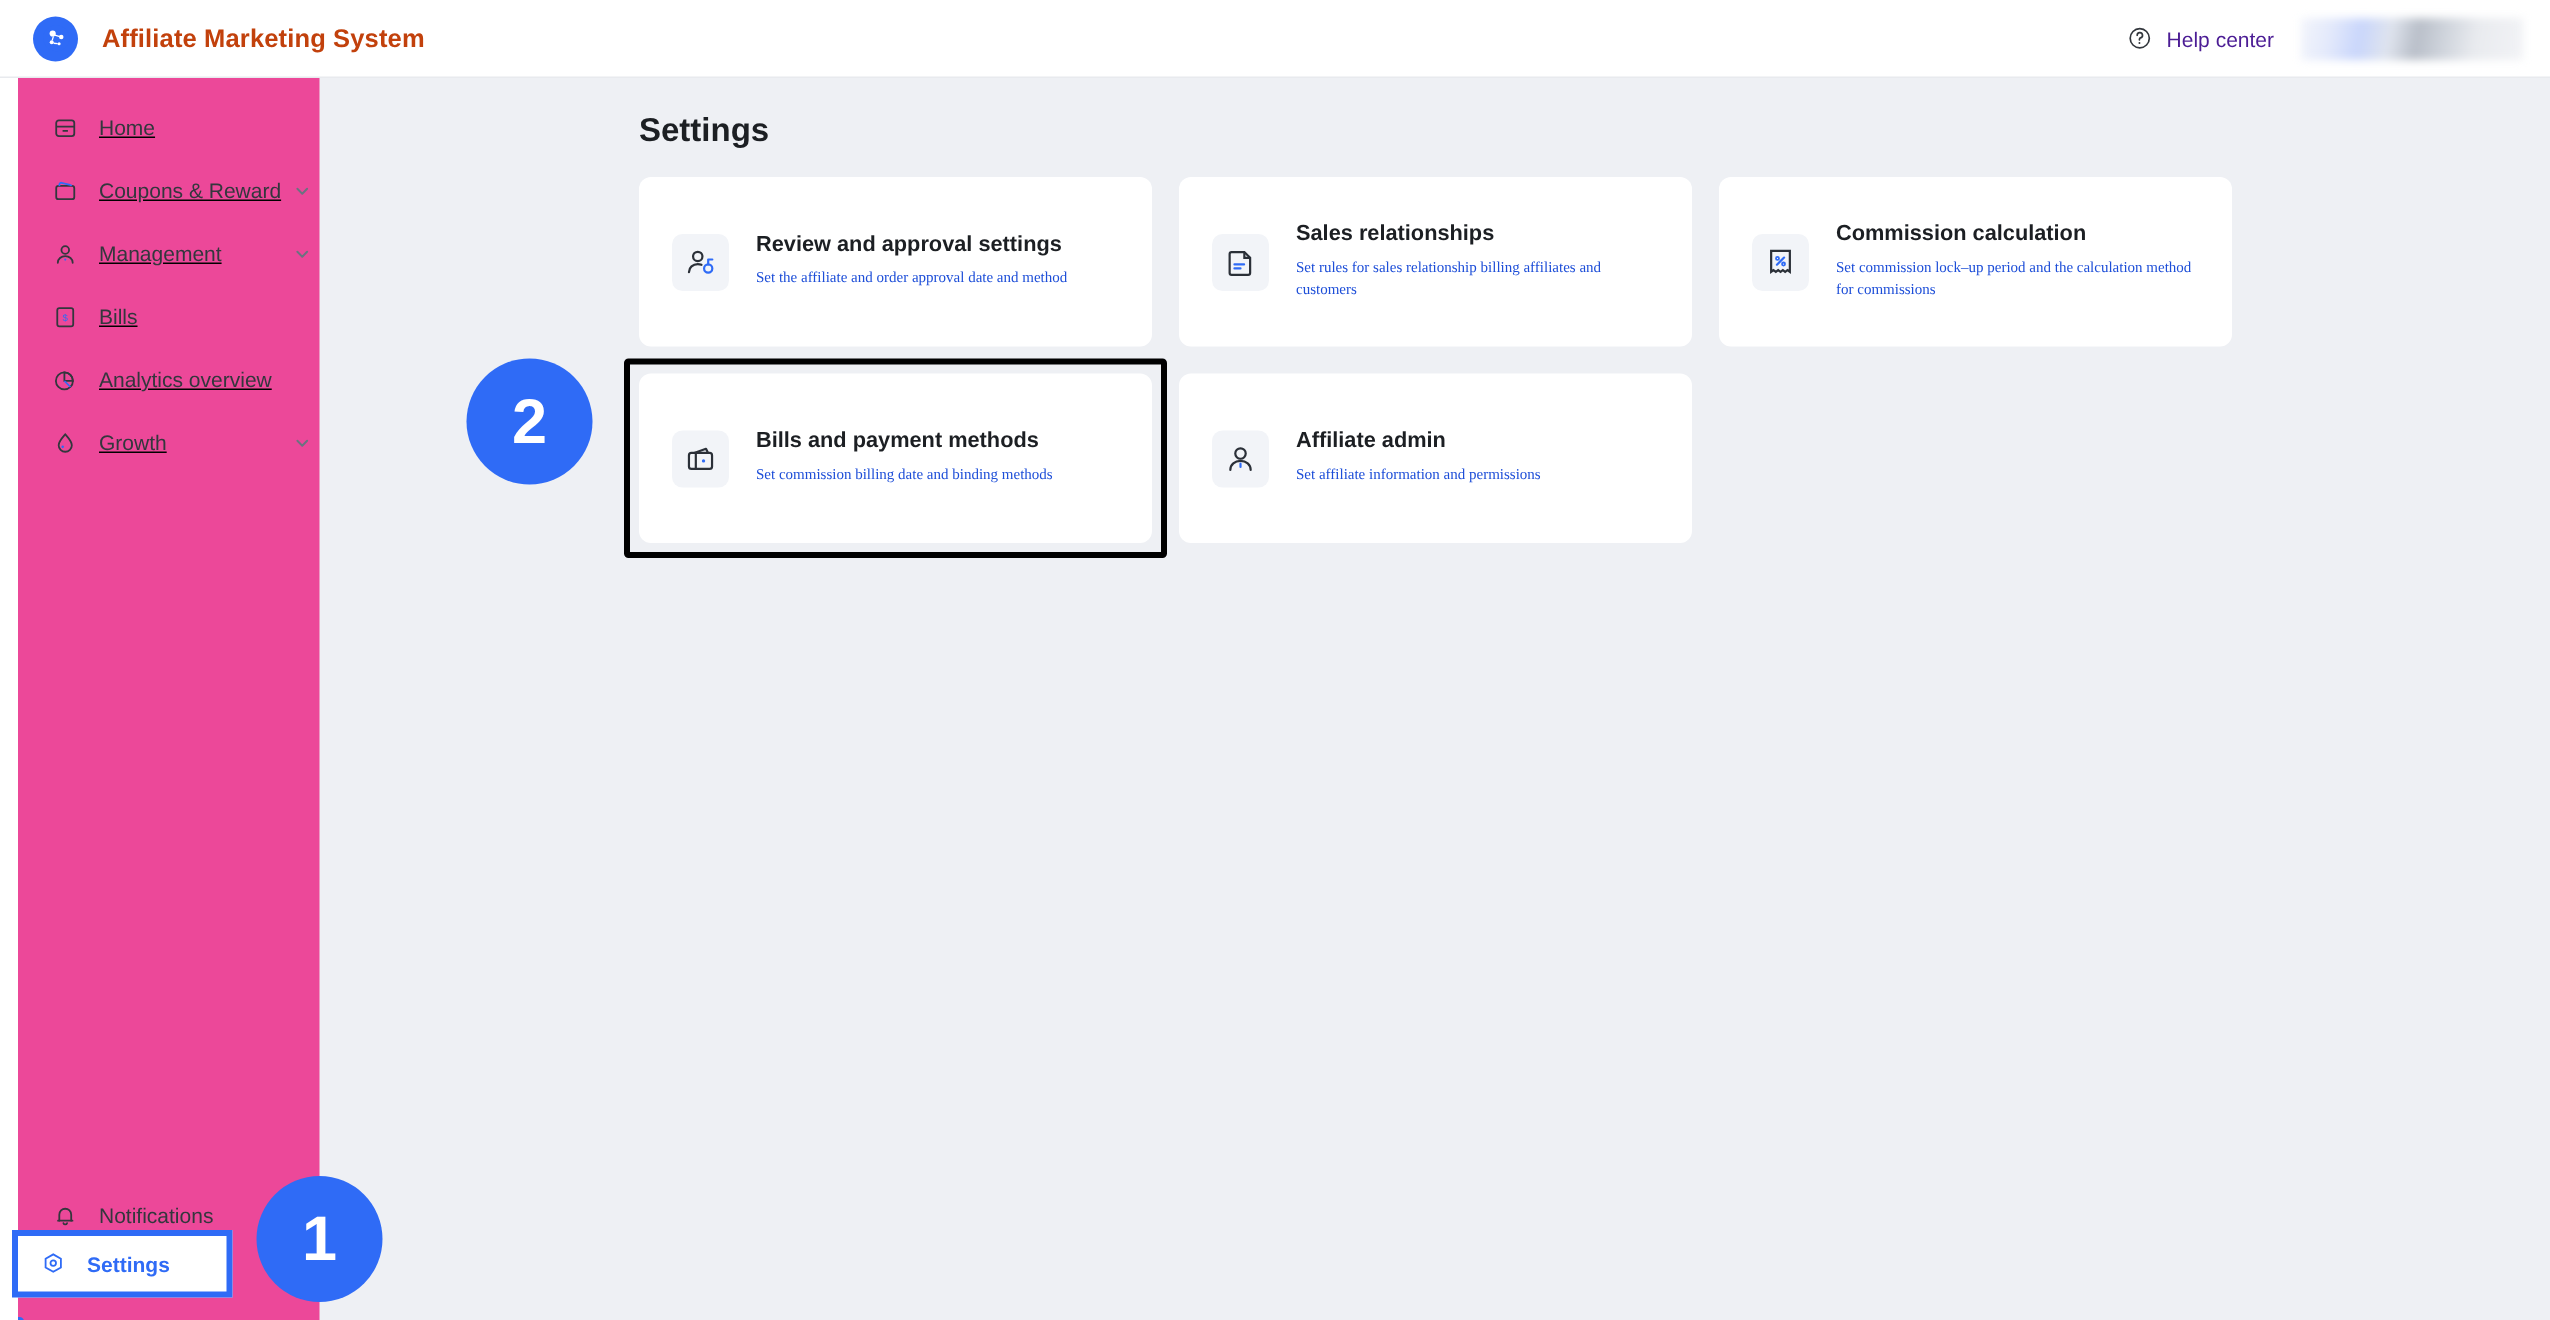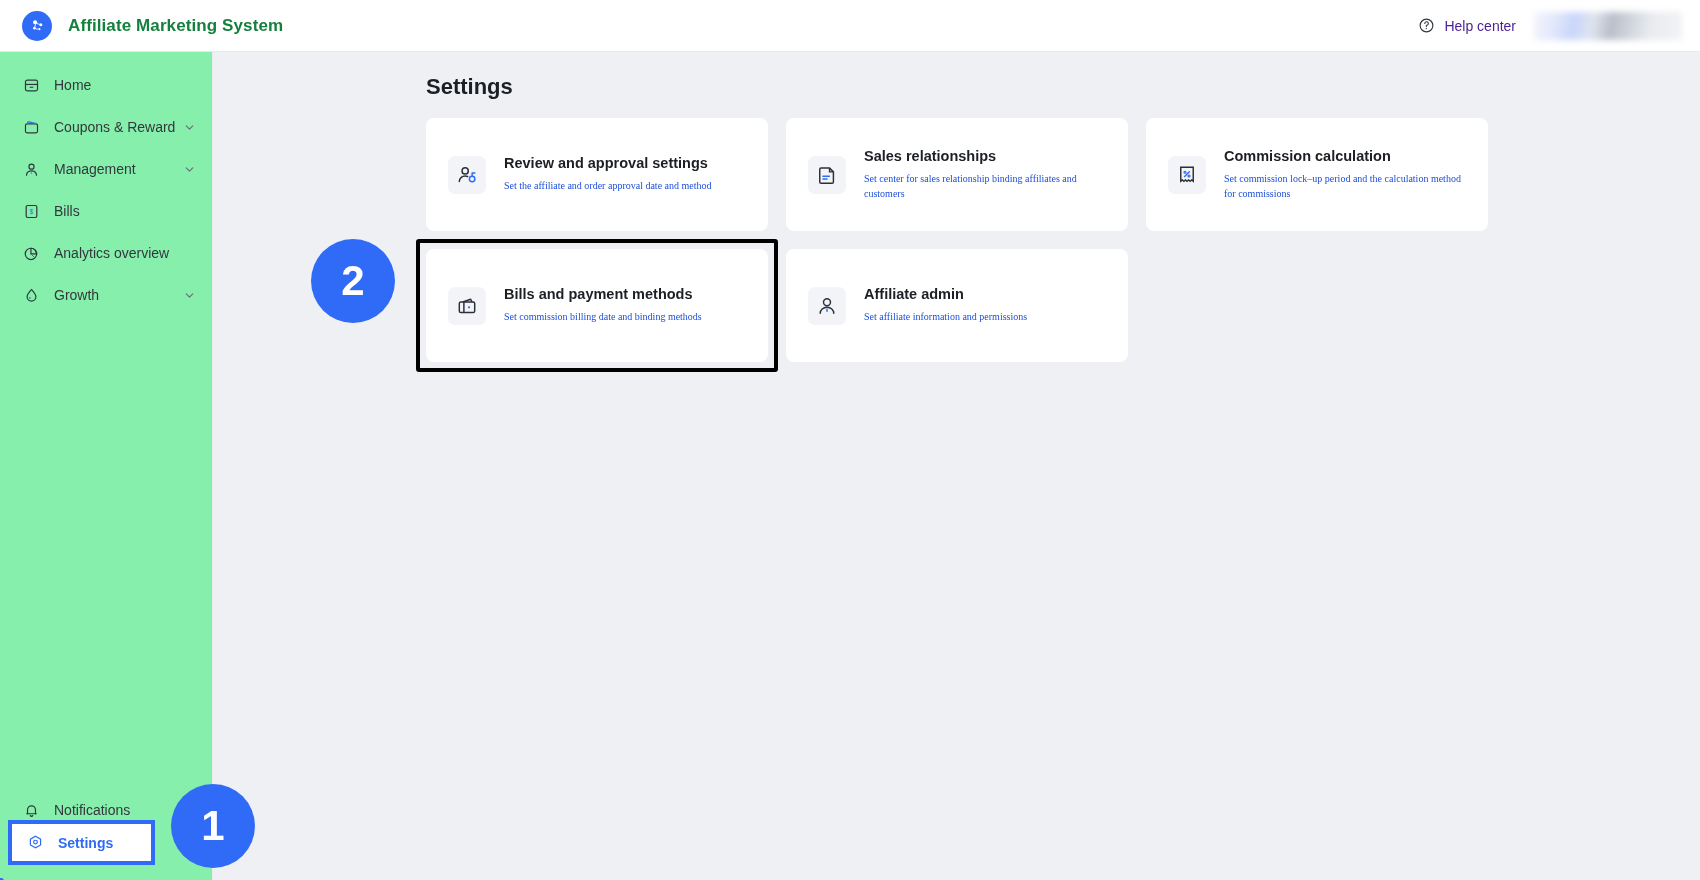--- a/index.html
+++ b/index.html
@@ -22,43 +22,44 @@
   }
   .brand { display: flex; align-items: center; padding-left: 22px; }
   .brand-logo {
     width: 30px; height: 30px; border-radius: 50%;
     background: #2f6bf6;
     display: flex; align-items: center; justify-content: center;
     flex: none;
   }
   .brand-title {
     margin-left: 16px;
-    font-size: 17px; font-weight: bold; color: #15803d;
+    font-size: 17px; font-weight: bold; color: #c2410c;
     letter-spacing: .1px;
   }
   .header-right {
     margin-left: auto; display: flex; align-items: center;
     padding-right: 18px; gap: 18px;
   }
   .help-center { display: flex; align-items: center; gap: 9px; cursor: pointer; }
   .help-text { font-size: 14px; color: #4c1d95; }
   .user-blur {
     width: 148px; height: 28px;
     background: linear-gradient(100deg,#f3f5fb 0%, #e3e9fb 14%, #c9d6fb 27%,
       #dfe4ee 40%, #b9bfc9 52%, #cfd4dc 64%, #e9ebef 78%, #f2f3f6 100%);
     filter: blur(3px);
     border-radius: 2px;
   }
 
   
   .sidebar {
-    position: absolute; top: 52px; left: 0;
+    position: absolute; top: 52px; left: 12px;
     width: 213px; height: 828px;
-    background: #86efac;
+    background: #ec4899;
     border-right: 1px solid #e8eaee;
+    text-decoration: underline;
   }
   .nav-list { padding-top: 12px; }
   .nav-item {
     position: relative;
     height: 42px;
     display: flex; align-items: center;
     padding: 0 16px 0 22px;
     cursor: pointer;
   }
   .nav-icon {
@@ -336,21 +337,21 @@
           <div class="card">
             <div class="card-icon">
               <svg width="22" height="22" viewBox="0 0 24 24" fill="none" stroke="#2b3038" stroke-width="1.6">
                 <path d="M5.5 4.4h9.3l4.2 4.2v11a1.4 1.4 0 0 1-1.4 1.4H5.5a1.4 1.4 0 0 1-1.4-1.4V5.8a1.4 1.4 0 0 1 1.4-1.4z"></path>
                 <path d="M14.8 4.4v4.2h4.2"></path>
                 <path d="M7.6 13.4h7M7.6 16.3h4.4" stroke="#2f6bf6" stroke-linecap="round"></path>
               </svg>
             </div>
             <div class="card-text">
               <div class="card-title">Sales relationships</div>
-              <div class="card-desc">Set center for sales relationship binding affiliates and customers</div>
+              <div class="card-desc">Set rules for sales relationship billing affiliates and customers</div>
             </div>
           </div>
         </div>
 
         <div class="card-cell">
           <div class="card">
             <div class="card-icon">
               <svg width="22" height="22" viewBox="0 0 24 24" fill="none" stroke="#2b3038" stroke-width="1.6">
                 <path d="M5.2 3.6h13.6v15.2l-1.7-1.3-1.7 1.3-1.7-1.3-1.7 1.3-1.7-1.3-1.7 1.3-1.7-1.3-1.7 1.3z"></path>
                 <path d="M9.4 13.6l5.2-5.2" stroke="#2f6bf6" stroke-linecap="round"></path>

